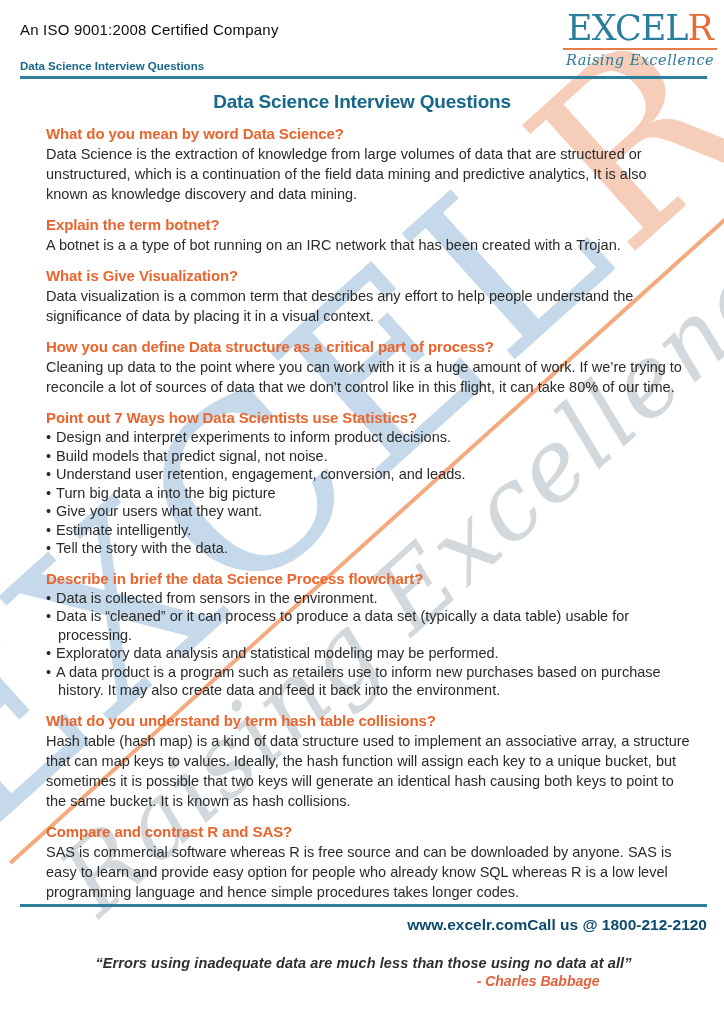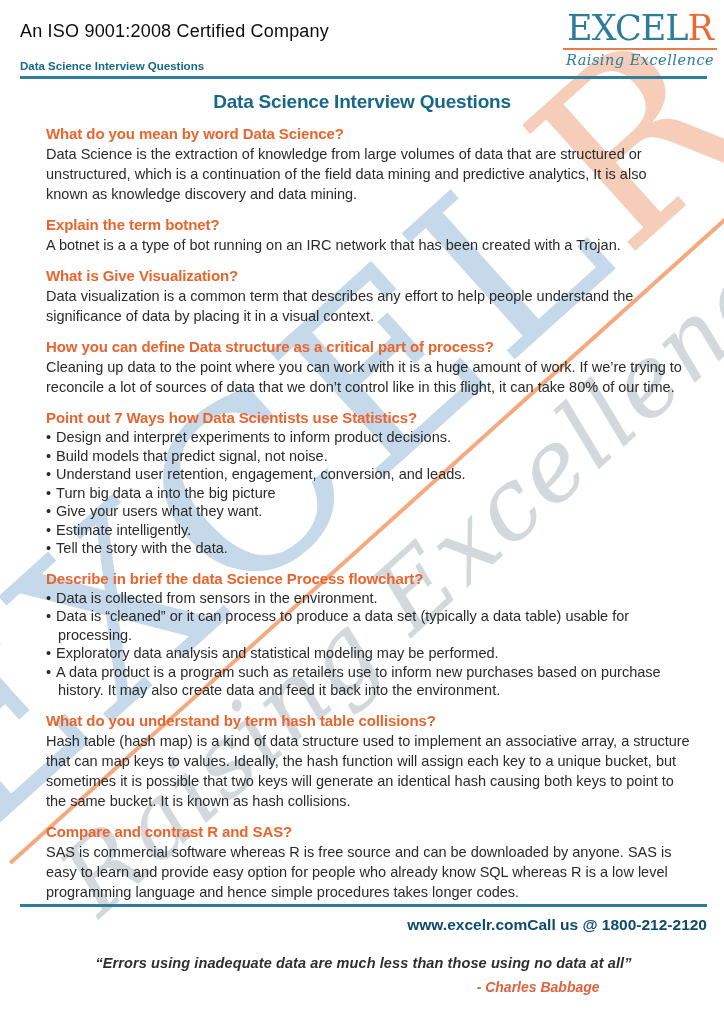--- a/index.html
+++ b/index.html
@@ -25,21 +25,21 @@
   .wm-word .wm-r     { color:#f6cdb8; }
   .wm-line { height:4px; background:#f4a97e; margin:10px 10px 8px; }
   .wm-tagline {
     font-family:"DejaVu Serif", serif; font-style:italic; font-size:98px;
     color:#d2d8dc; white-space:nowrap; letter-spacing:2px;
   }
 
   
   .iso-text {
     position:absolute; top:21px; left:20px;
-    font-size:18px; color:#0c0c0c; letter-spacing:0.2px;
+    font-size:15px; color:#0c0c0c; letter-spacing:0.2px;
   }
   .logo { position:absolute; top:11px; right:7px; width:154px; text-align:center; }
   .logo-word {
     font-family:"DejaVu Serif", serif; font-size:35px; line-height:1;
     white-space:nowrap; letter-spacing:-1px;
   }
   .logo-word .logo-excel { color:var(--logo_teal,#2a7d9c); }
   .logo-word .logo-r     { color:var(--logo_orange,#e96a35); }
   .logo-divider { height:2px; background:#e97d4a; margin:2px 0 2px; }
   .logo-tagline {
@@ -83,21 +83,21 @@
   .contact-row {
     display:flex; justify-content:flex-end; align-items:baseline;
     margin-top:9px; font-size:15.5px; font-weight:bold; color:#0c4a6e;
   }
   .quote-wrap { width:fit-content; margin:21px auto 0; }
   .quote {
     font-size:14.5px; font-weight:bold; font-style:italic; color:#2f2f2f;
     letter-spacing:0.1px;
   }
   .attribution {
-    margin-top:8px; text-align:right; padding-right:32px;
+    margin-top:2px; text-align:right; padding-right:32px;
     font-size:14px; font-weight:bold; font-style:italic;
     color:var(--attribution_orange,#e0613f);
   }
 </style>
 </head>
 <body>
 
 <div class="page">
 
   <div class="watermark">

